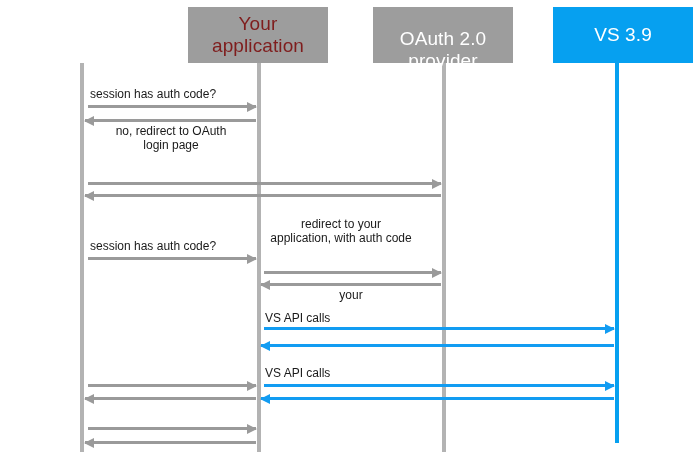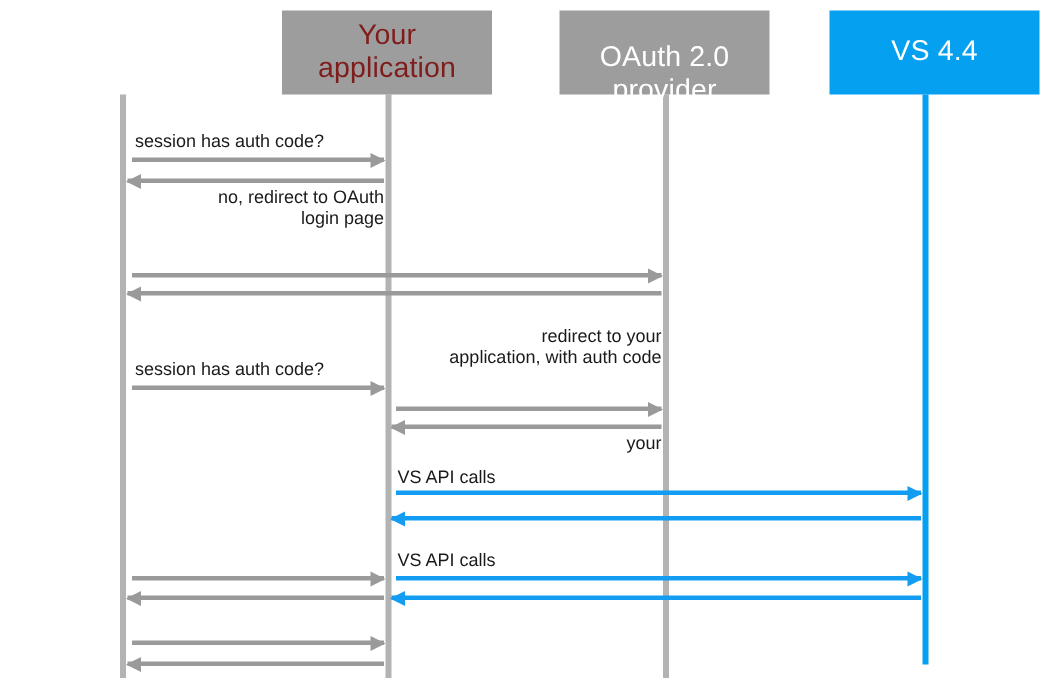--- a/index.html
+++ b/index.html
@@ -51,21 +51,21 @@
   .msg.left  .head{left:-1px; border-right:10px solid currentColor;}
 
   .label{
     position:absolute;
     font-size:12px;
     line-height:14px;
     color:#1a1a1a;
     white-space:pre-line;
   }
   .label.lt{text-align:left;}
-  .label.rt{text-align:right;}
+  .label.rt{text-align:center;}
 </style>
 </head>
 <body>
 
 <div id="diagram" style="background: rgb(255, 255, 255);">
     <div class="lifeline" style="left: 80px; height: 389px; background: rgb(179, 179, 179);"></div>
     <div class="lifeline" style="left: 257px; height: 389px; background: rgb(179, 179, 179);"></div>
     <div class="lifeline" style="left: 442px; height: 389px; background: rgb(179, 179, 179);"></div>
     <div class="lifeline" style="left: 615px; height: 380px; background: rgb(6, 160, 240);"></div>
     <div class="msg right" style="left: 88px; width: 168px; top: 105px; color: rgb(154, 154, 154);">
@@ -139,15 +139,15 @@
     </div>
     <div class="participant" style="left: 188px; background: rgb(157, 157, 157); color: #7f1d1d;">
       <span style="white-space: pre-line;">Your
 application</span>
     </div>
     <div class="participant" style="left: 373px; background: rgb(157, 157, 157); color: rgb(255, 255, 255);">
       <span style="white-space: pre-line; margin-top: 29px;">OAuth 2.0
 provider</span>
     </div>
     <div class="participant" style="left: 553px; background: rgb(6, 160, 240); color: rgb(255, 255, 255);">
-      <span style="white-space: pre-line;">VS 4.4</span>
+      <span style="white-space: pre-line;">VS 3.9</span>
     </div>
   </div>
 
 </body></html>

